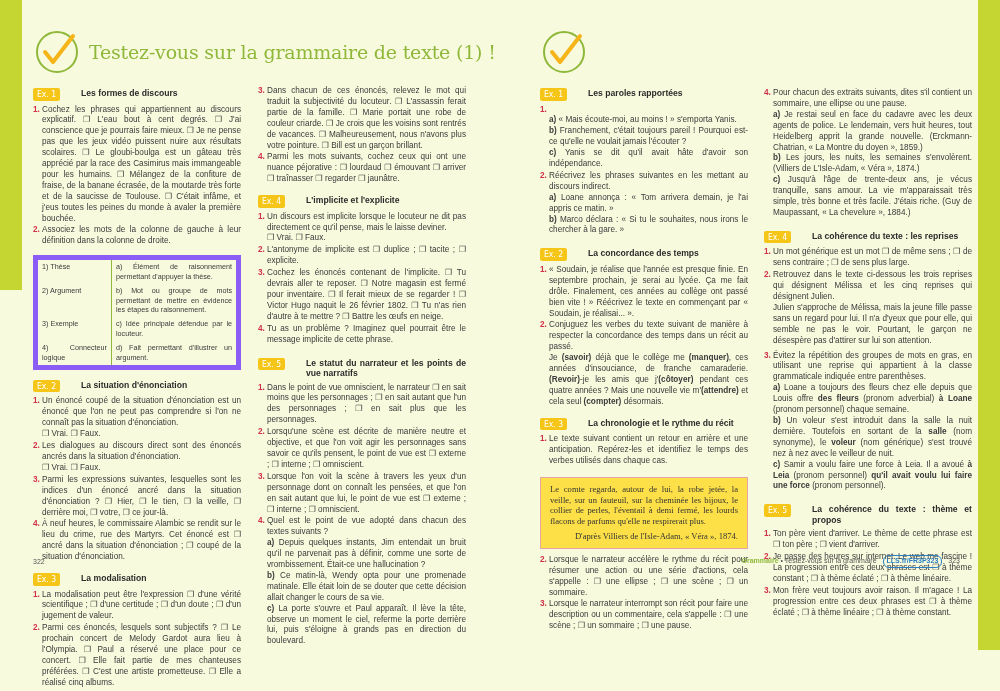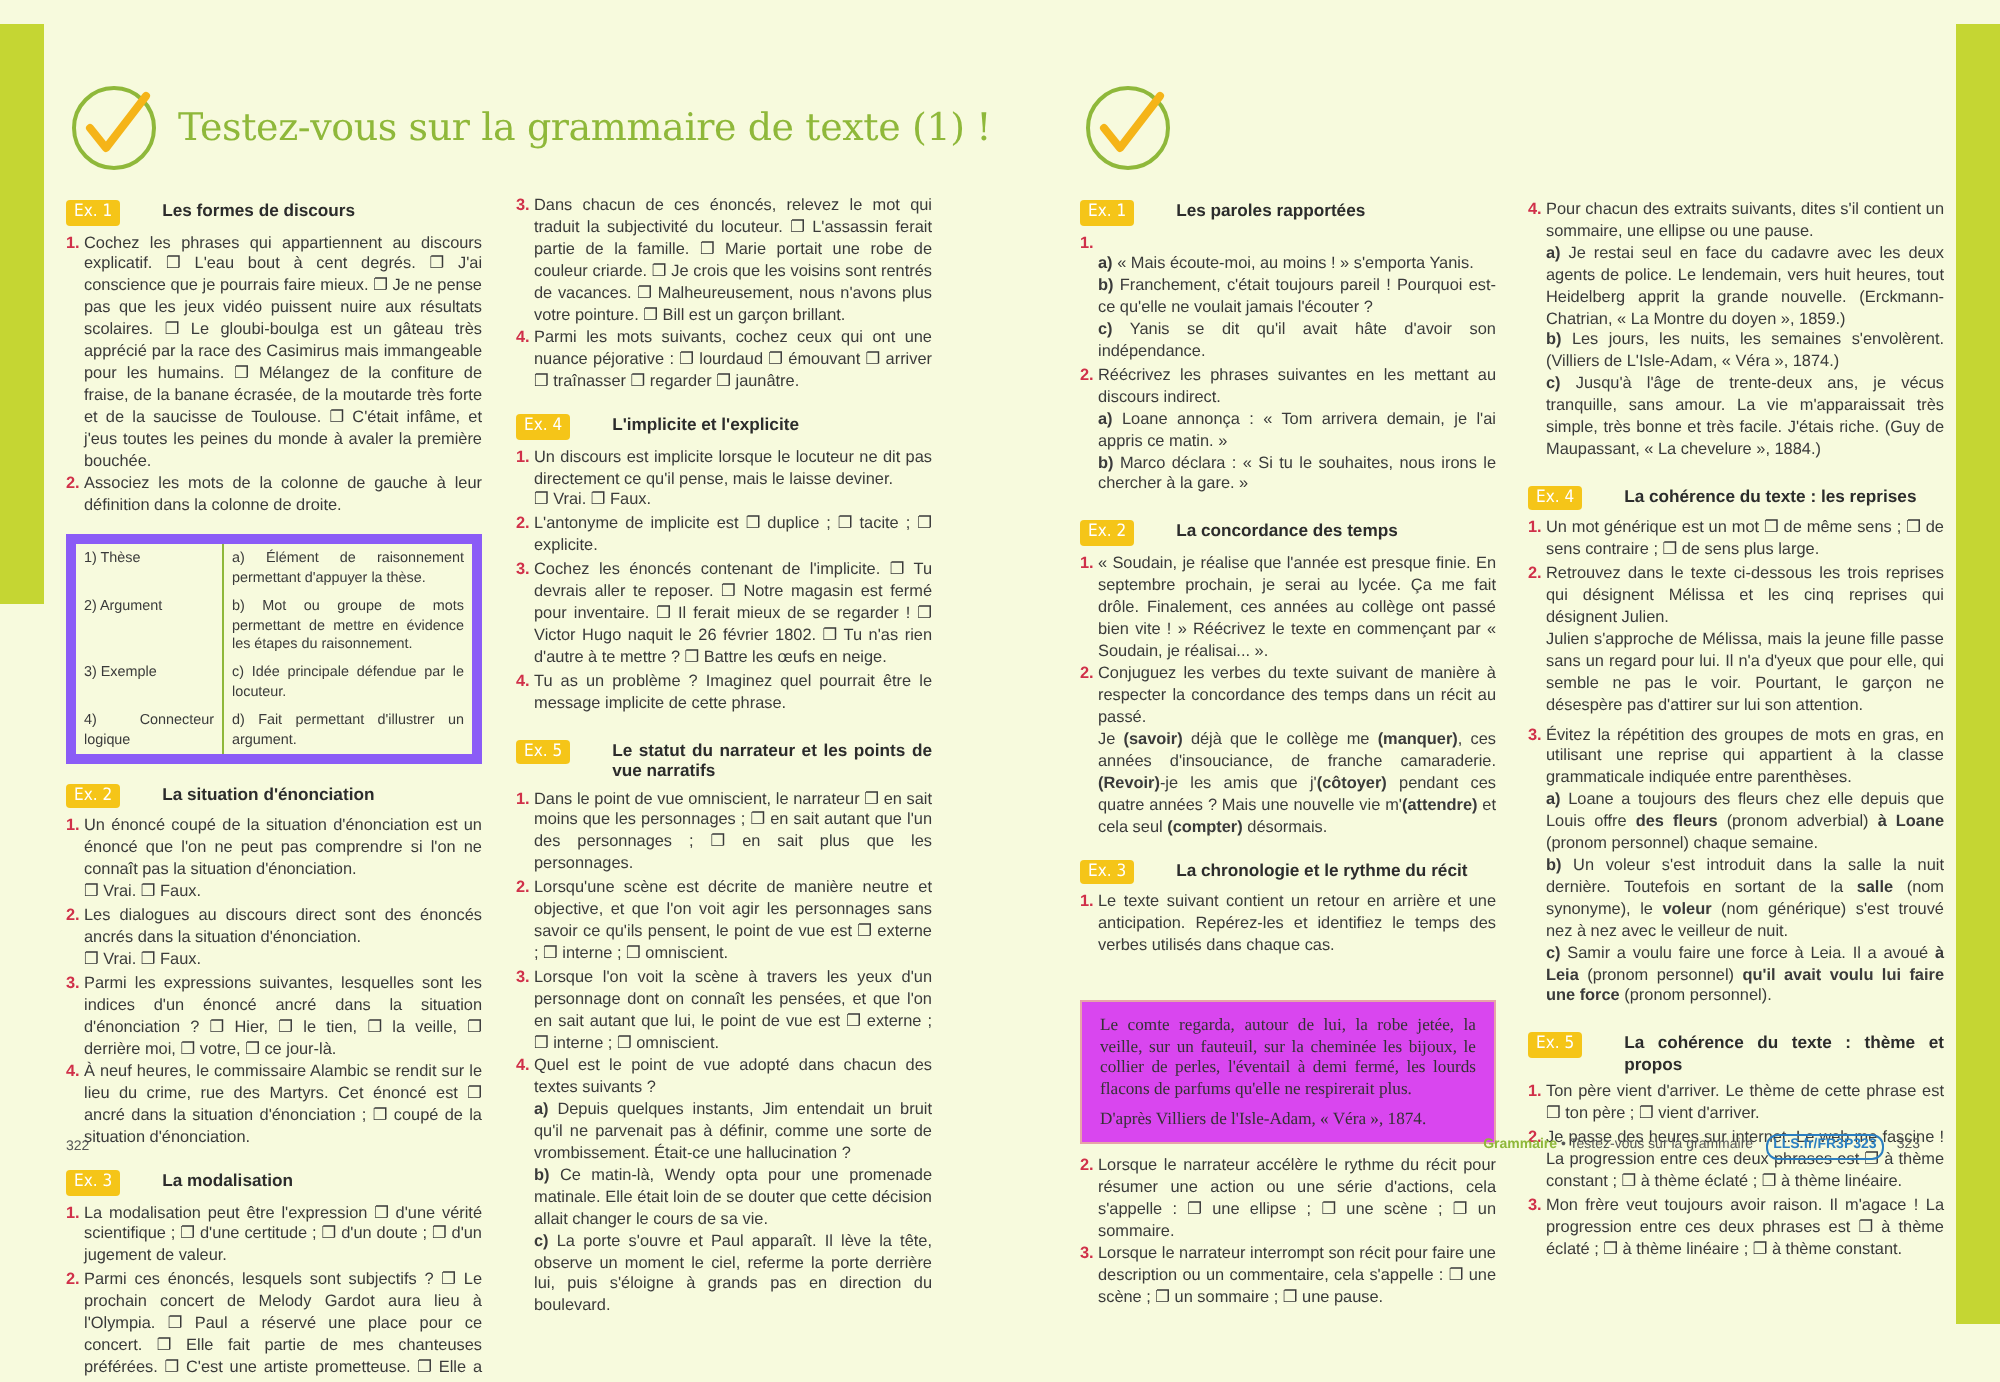--- a/index.html
+++ b/index.html
@@ -1,18 +1,18 @@
 <!DOCTYPE html>
 <html><head>
 <meta charset="utf-8">
 <style>
 *{box-sizing:border-box;margin:0;padding:0}
 html,body{width:1000px;height:691px;overflow:hidden;background:#f7fadd}
 body{position:relative;font-family:"Liberation Sans",sans-serif;color:#3a3a3a;font-size:8.2px;line-height:10.9px}
-.page{position:absolute;top:12px;height:584px;width:500px;background:#f7fadd}
+.page{position:absolute;top:0;height:584px;width:500px;background:#f7fadd}
 .page.left{left:0}
 .page.right{left:500px}
 .strip{position:absolute;background:#c5d633}
 .left .strip{left:0;top:0;width:22px;height:290px}
 .right .strip{right:0;top:0;width:22px;height:650px}
 .title{position:absolute;top:28px;display:flex;align-items:center}
 .left .title{left:33px}
 .right .title{left:40px}
 .title svg{width:48px;height:48px}
 .title h1{font-family:"DejaVu Serif",serif;font-weight:normal;font-size:19px;color:#8fb83a;margin-left:8px;letter-spacing:-0.2px}
@@ -20,22 +20,22 @@
 .ex{margin-bottom:6px}
 .exhead{display:flex;align-items:flex-start;margin-bottom:4px;font-weight:bold;font-size:8.6px;color:#2c2c2c;line-height:10.5px}
 .badge{display:inline-block;background:#f5c518;color:#fff;font-weight:normal;font-size:8.5px;padding:1px 4px;border-radius:2px;margin-right:21px;flex-shrink:0;font-family:"DejaVu Sans Condensed","DejaVu Sans",sans-serif}
 .item{position:relative;padding-left:9px;margin-bottom:1px}
 .num{position:absolute;left:0;top:0;color:#d03049;font-weight:bold}
 .it{}
 .b{font-weight:bold}
 .table{width:208px;border:5px solid #8b5cf6;margin:8px 0 10px;display:grid;grid-template-columns:74px 1fr;font-size:7.2px;line-height:9.4px}
 .table .l{border-right:1px solid #8fb83a;padding:2px 4px 3px}
 .table .r{padding:2px 4px 3px 4px}
-.quote{border:1px solid #e6a4a8;background:#d946ef;padding:6px 9px;margin:21px 0 6px;font-family:"Liberation Serif",serif;font-size:8.6px;line-height:10.8px;color:#333}
-.quote .src{text-align:left;margin-top:4px}
+.quote{border:1px solid #e6a4a8;background:#fde047;padding:6px 9px;margin:10px 0 6px;font-family:"Liberation Serif",serif;font-size:8.6px;line-height:10.8px;color:#333}
+.quote .src{text-align:right;margin-top:4px}
 .footer{position:absolute;bottom:16px;font-size:7px;color:#555}
 .left .footer{left:33px}
 .right .footer{right:40px;display:flex;align-items:center;gap:6px}
 .gram{color:#8fb83a;font-weight:bold}
 .code{border:1px solid #2b7fc1;color:#2b7fc1;border-radius:6px;padding:0 3px;font-weight:bold}
 </style>
 </head>
 <body>
 
 <div class="page left">

